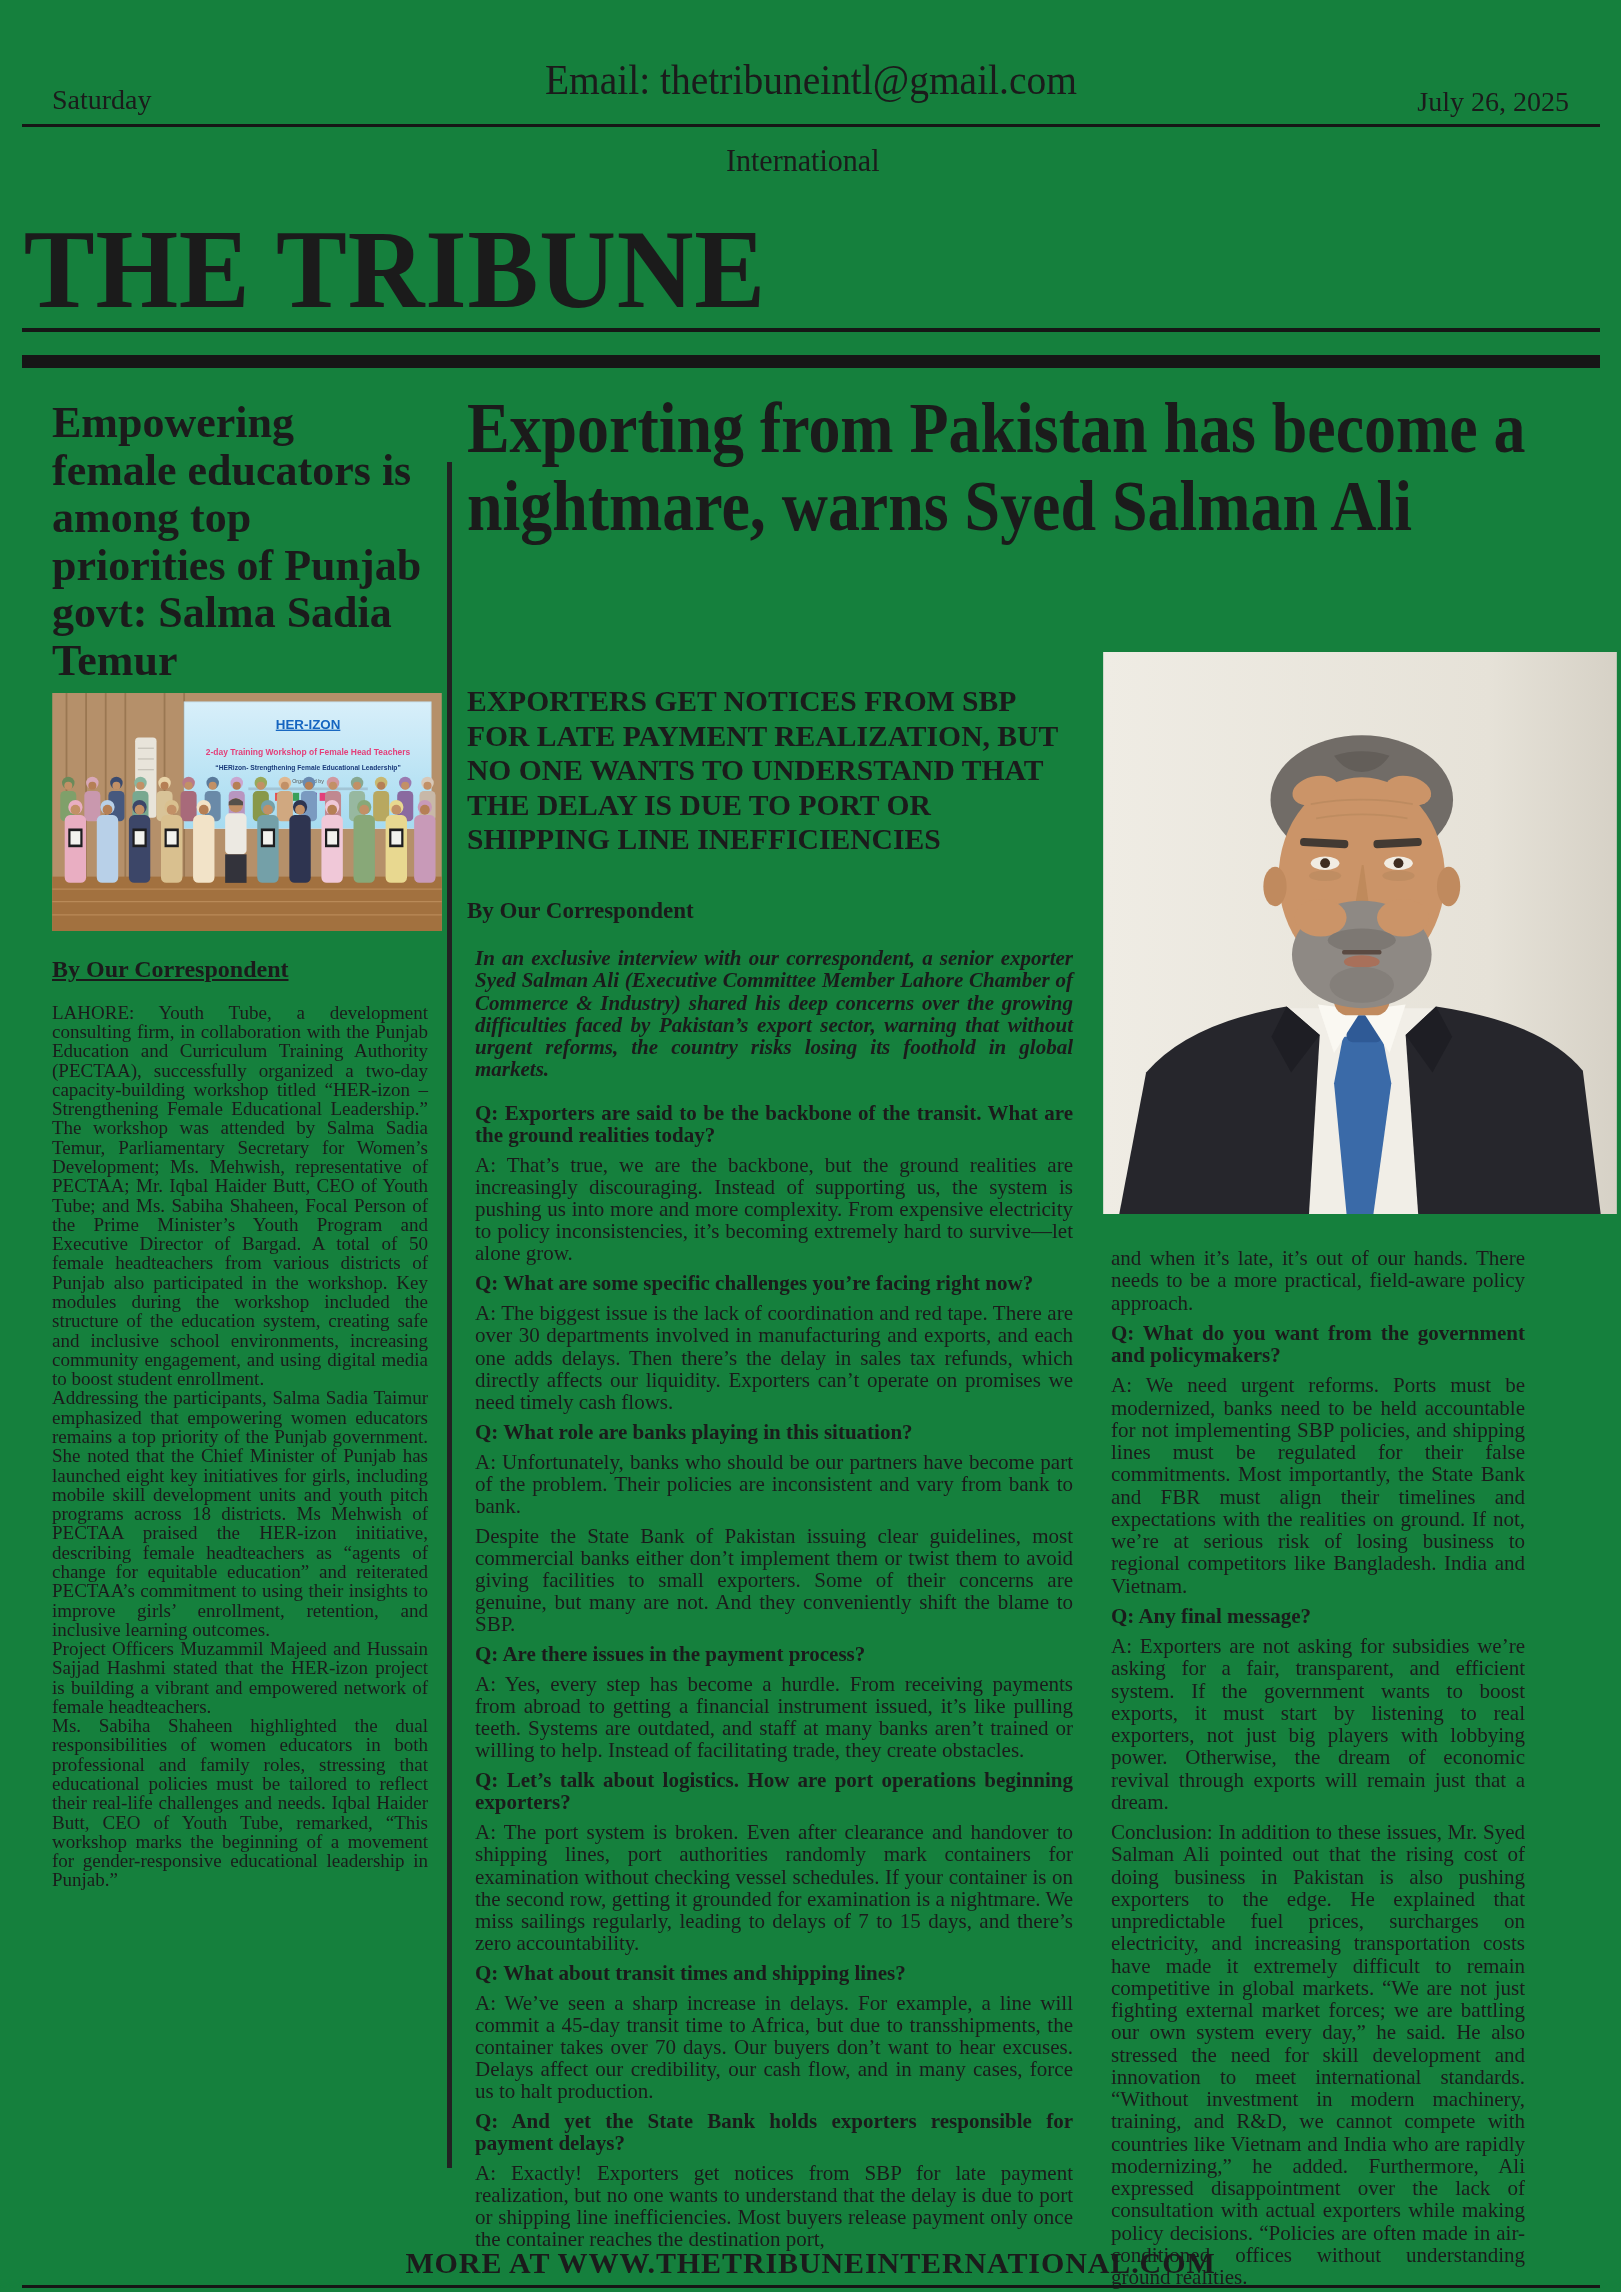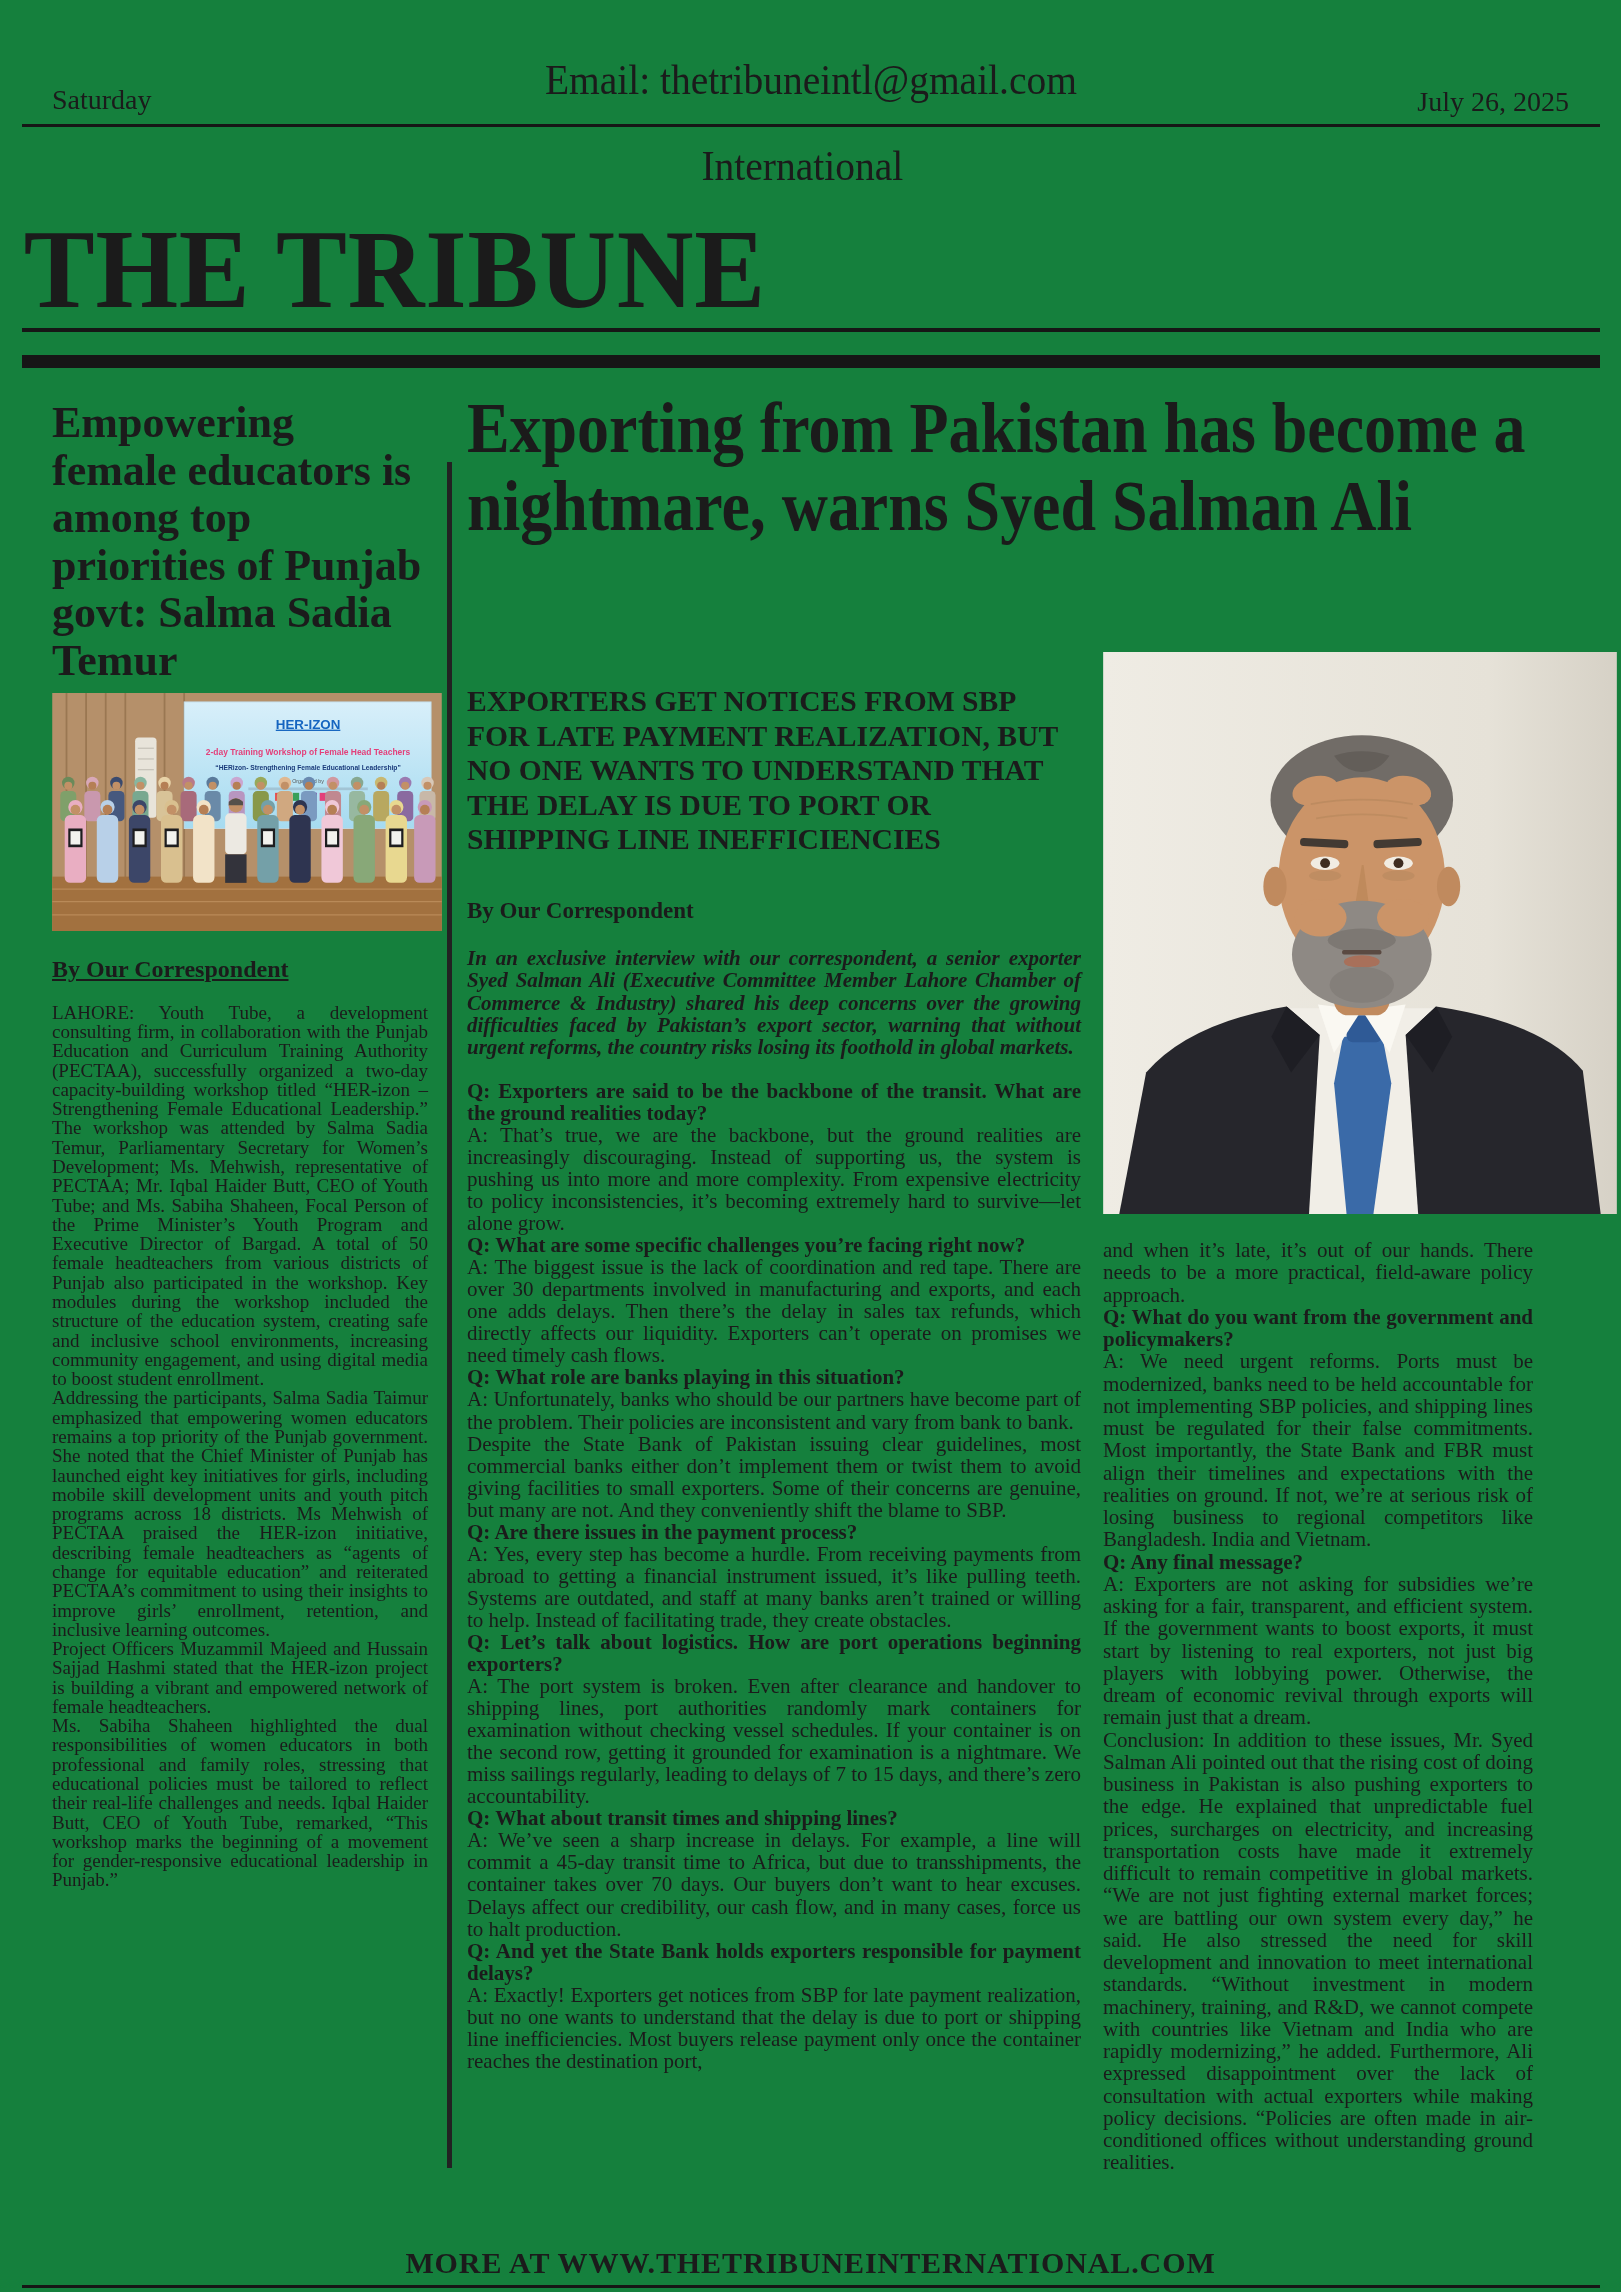--- a/index.html
+++ b/index.html
@@ -1,30 +1,30 @@
 <!DOCTYPE html>
 <html style="font-size:14.3px"><head>
 <meta charset="utf-8">
 <style>
   html,body{margin:0;padding:0;background:#ffffff;}
   .page{position:relative;width:1621px;height:2293px;background:#15803d;
         font-family:"Liberation Serif",serif;color:#1b1b1b;overflow:hidden;}
   .abs{position:absolute;}
-  p{margin:0;}
+  p{margin:8px;}
   .jt{text-align:justify;}
   .q{font-weight:bold;}
 
   
   .h-day{left:52px;top:84px;font-size:28px;}
   .h-email{left:0;right:0;top:56px;text-align:center;font-size:42px;}
   .h-email span,.h-intl span,.mast{display:inline-block;transform:scaleX(.94);transform-origin:center top;}
   .h-date{right:52px;top:86px;font-size:28px;}
   .rule{background:#161616;}
   .rule-a{left:21.5px;right:21.5px;top:124px;height:2.7px;}
-  .h-intl{left:0;right:16px;top:142px;text-align:center;font-size:42px;}
+  .h-intl{left:0;right:16px;top:142px;text-align:center;font-size:32px;}
   .h-mast{left:0;right:0;top:176px;text-align:left;font-size:113px;line-height:1;font-weight:bold;letter-spacing:0.9px;margin-top:36px;}
   .rule-b{left:21.5px;right:21.5px;top:328px;height:3.6px;}
   .rule-c{left:21.5px;right:21.5px;top:355px;height:13.4px;}
   .rule-d{left:21.5px;right:21.5px;top:2285px;height:2.7px;}
   .divider{left:447px;top:462px;width:4.5px;height:1706px;background:#222;}
 
   
   .col-left{left:52px;top:399px;width:376px;}
   .left-head{font-size:44px;line-height:1.08;font-weight:bold;margin:0;}
   .group-photo{display:block;margin-top:9px;width:390px;height:238px;}

